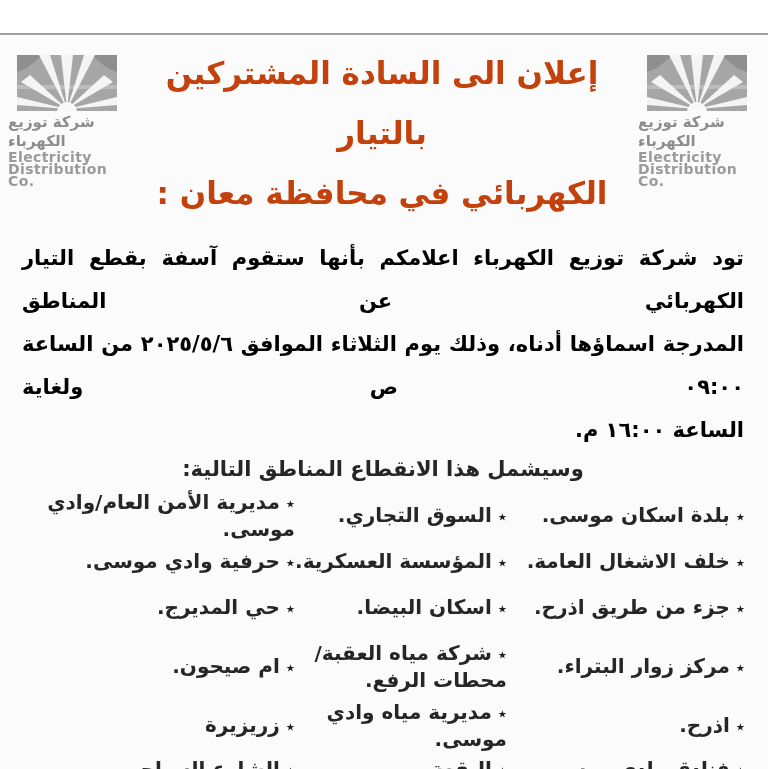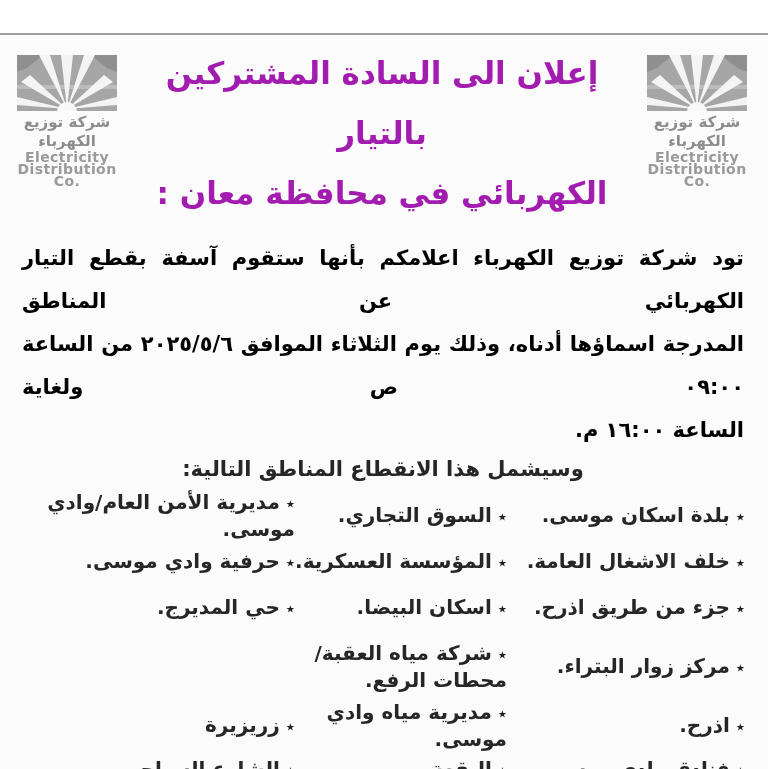--- a/index.html
+++ b/index.html
@@ -14,33 +14,33 @@
   .top-rule{
     margin-top:33px;height:0;
     border-top:2px solid #9f9f9f;
   }
   
   .header{
     display:flex;align-items:flex-start;justify-content:space-between;
     margin:8px 12px 0 8px;
   }
   .logo{
-    width:118px;flex:0 0 auto;text-align:center;margin-top:12px;
+    width:118px;flex:0 0 auto;text-align:left;margin-top:12px;
   }
   .logo svg{display:block;margin:0 auto;}
   .logo-name-ar{
     font-size:15px;font-weight:bold;color:#8d8d8d;line-height:19px;margin-top:2px;
   }
   .logo-name-en{
     font-size:14px;font-weight:bold;color:#9a9a9a;letter-spacing:.4px;
     line-height:12px;direction:ltr;
   }
   .title{
     flex:1 1 auto;text-align:center;
-    font-size:31px;font-weight:bold;color:#a21caf;
+    font-size:31px;font-weight:bold;color:#c2410c;
     line-height:60px;margin-top:0;
   }
   
   .para{
     margin:14px 24px 0 22px;
     font-size:21px;font-weight:bold;line-height:43px;color:#000000;
   }
   .para .pline{text-align:justify;text-align-last:justify;}
   .para .pline:last-child{text-align:right;text-align-last:right;}
   .list-intro{
@@ -134,17 +134,18 @@
       <div class="area" style="grid-area: 1 / 2;"><span class="star">٭ </span><span>السوق التجاري.</span></div>
       <div class="area" style="grid-area: 2 / 2;"><span class="star">٭ </span><span>المؤسسة العسكرية.</span></div>
       <div class="area" style="grid-area: 3 / 2;"><span class="star">٭ </span><span>اسكان البيضا.</span></div>
       <div class="area" style="grid-area: 4 / 2;"><span class="star">٭ </span><span>شركة مياه العقبة/
 محطات الرفع.</span></div>
       <div class="area" style="grid-area: 5 / 2;"><span class="star">٭ </span><span>مديرية مياه وادي موسى.</span></div>
       <div class="area" style="grid-area: 6 / 2;"><span class="star">٭ </span><span>البقعة.</span></div>
       <div class="area" style="grid-area: 1 / 3;"><span class="star">٭ </span><span>مديرية الأمن العام/وادي موسى.</span></div>
       <div class="area" style="grid-area: 2 / 3;"><span class="star">٭ </span><span>حرفية وادي موسى.</span></div>
       <div class="area" style="grid-area: 3 / 3;"><span class="star">٭ </span><span>حي المديرج.</span></div>
+      <div class="area" style="grid-area: 4 / 3;"><span class="star">٭ </span><span>ام صيحون.</span></div>
       <div class="area" style="grid-area: 5 / 3;"><span class="star">٭ </span><span>زريزيرة</span></div>
       <div class="area" style="grid-area: 6 / 3;"><span class="star">٭ </span><span>الشارع السياحي.</span></div>
     </div>
 
 </div>
 
 </body></html>

